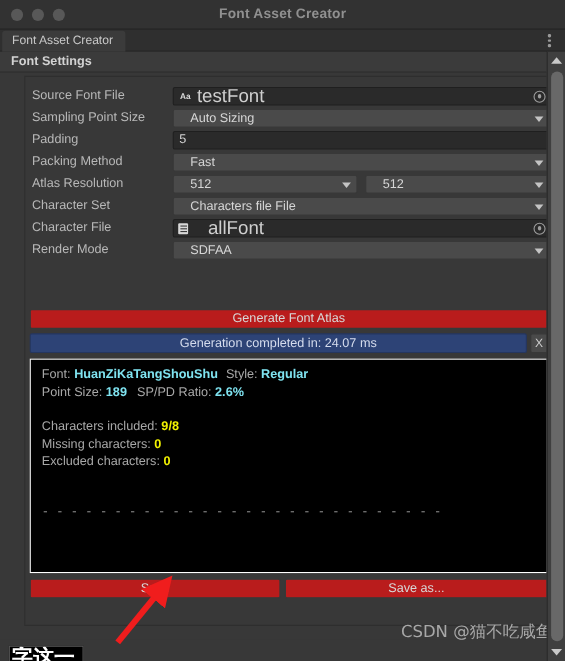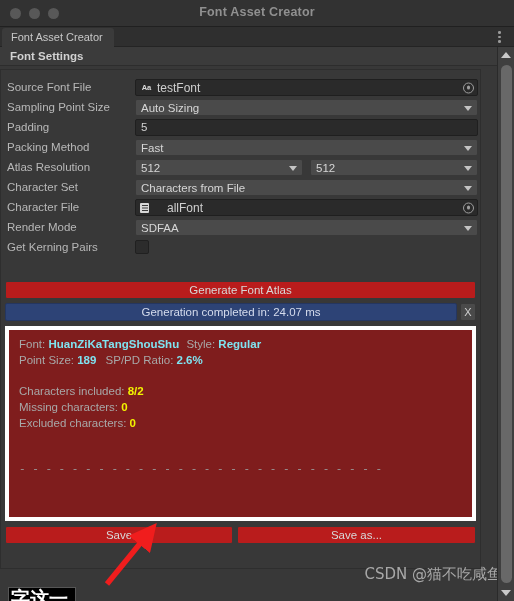--- a/index.html
+++ b/index.html
@@ -111,21 +111,21 @@
     position: absolute;
     left: 10px; top: 3px;
     font-size: 11.5px;
     font-weight: bold;
     color: #d2d2d2;
   }
 
   
   .content {
     position: absolute;
-    left: 0; top: 22px;
+    left: 22px; top: 22px;
     width: 481px;
     height: 500px;
     background: #383838;
     border: 1px solid #2e2e2e;
     box-sizing: border-box;
   }
 
   .row {
     position: absolute;
     left: 0;
@@ -146,21 +146,21 @@
     top: 0;
     height: 17px;
     background: #2a2a2a;
     border: 1px solid #1f1f1f;
     box-sizing: border-box;
     border-radius: 2px;
     display: flex;
     align-items: center;
   }
   .objfield .ofval {
-    font-size: 12px;
+    font-size: 17px;
     color: #cfcfcf;
     margin-left: 4px;
     white-space: nowrap;
   }
   .of-icon {
     width: 13px; height: 12px;
     margin-left: 4px;
     display: flex;
     align-items: center;
     justify-content: center;
@@ -209,21 +209,21 @@
     background: #4a4a4a;
     border: 1px solid #383838;
     box-sizing: border-box;
     border-radius: 2px;
     display: flex;
     align-items: center;
   }
   .dropdown .ddval {
     font-size: 11.5px;
     color: #d6d6d6;
-    margin-left: 5px;
+    margin-left: 15px;
     white-space: nowrap;
   }
   .caret {
     position: absolute;
     right: 5px; top: 50%;
     margin-top: -2px;
     width: 0; height: 0;
     border-left: 4.5px solid transparent;
     border-right: 4.5px solid transparent;
     border-top: 5px solid #c4c4c4;
@@ -283,22 +283,22 @@
     border-radius: 2px;
     box-sizing: border-box;
     text-align: center;
     font-size: 11px;
     color: #cfcfcf;
   }
 
   
   .infobox {
     position: absolute;
-    background: #7f1d1d;
-    border: 4px solid #ffffff;
+    background: #000000;
+    border: 1px solid #ffffff;
     box-sizing: border-box;
   }
   .infoline {
     position: absolute;
     left: 10px;
     font-size: 11.5px;
     white-space: nowrap;
     color: #b0b0b0;
   }
   .k { color: #a8a8a8; }
@@ -471,21 +471,21 @@
         </div>
         <div class="dropdown" style="left:309px; width:168px;">
           <span class="ddval">512</span>
           <span class="caret"></span>
         </div>
       </div>
 
       <div class="row" style="top:109px;">
         <div class="rlabel">Character Set</div>
         <div class="dropdown" style="left:134px; width:343px;">
-          <span class="ddval">Characters from File</span>
+          <span class="ddval">Characters file File</span>
           <span class="caret"></span>
         </div>
       </div>
 
       <div class="row" style="top:129px;">
         <div class="rlabel">Character File</div>
         <div class="objfield" style="left:134px; width:343px;gap:14px;">
           <span class="of-icon doc"></span>
           <span class="ofval">allFont</span>
           <span class="picker"></span>
@@ -493,24 +493,20 @@
       </div>
 
       <div class="row" style="top:149px;">
         <div class="rlabel">Render Mode</div>
         <div class="dropdown" style="left:134px; width:343px;">
           <span class="ddval">SDFAA</span>
           <span class="caret"></span>
         </div>
       </div>
 
-      <div class="row" style="top:169px;">
-        <div class="rlabel">Get Kerning Pairs</div>
-        <div class="checkbox" style="left:134px;"></div>
-      </div>
 
       <div class="btn" style="left:4px; top:211px; width:471px; height:18px; line-height:16px;">Generate Font Atlas</div>
 
       <div class="progbar" style="left:4px; top:233px; width:452px; height:18px; line-height:16px;">Generation completed in: 24.07 ms</div>
       <div class="xbtn" style="left:459px; top:233px; width:16px; height:18px; line-height:16px;">X</div>
 
       <div class="infobox" style="left:4px; top:256px; width:471px; height:195px;">
         <div class="infoline" style="top:8px;">
           <span class="k">Font:</span>
           <span class="v-cyan">HuanZiKaTangShouShu</span>
@@ -518,21 +514,21 @@
           <span class="v-cyan">Regular</span>
         </div>
         <div class="infoline" style="top:24px;">
           <span class="k">Point Size:</span>
           <span class="v-cyan">189</span>
           <span class="k" style="margin-left:6px;">SP/PD Ratio:</span>
           <span class="v-cyan">2.6%</span>
         </div>
         <div class="infoline" style="top:55px;">
           <span class="k">Characters included:</span>
-          <span class="v-yellow">8/2</span>
+          <span class="v-yellow">9/8</span>
         </div>
         <div class="infoline" style="top:71px;">
           <span class="k">Missing characters:</span>
           <span class="v-yellow">0</span>
         </div>
         <div class="infoline" style="top:87px;">
           <span class="k">Excluded characters:</span>
           <span class="v-yellow">0</span>
         </div>
         <div class="dashes" style="top:133px;">- - - - - - - - - - - - - - - - - - - - - - - - - - - -</div>

